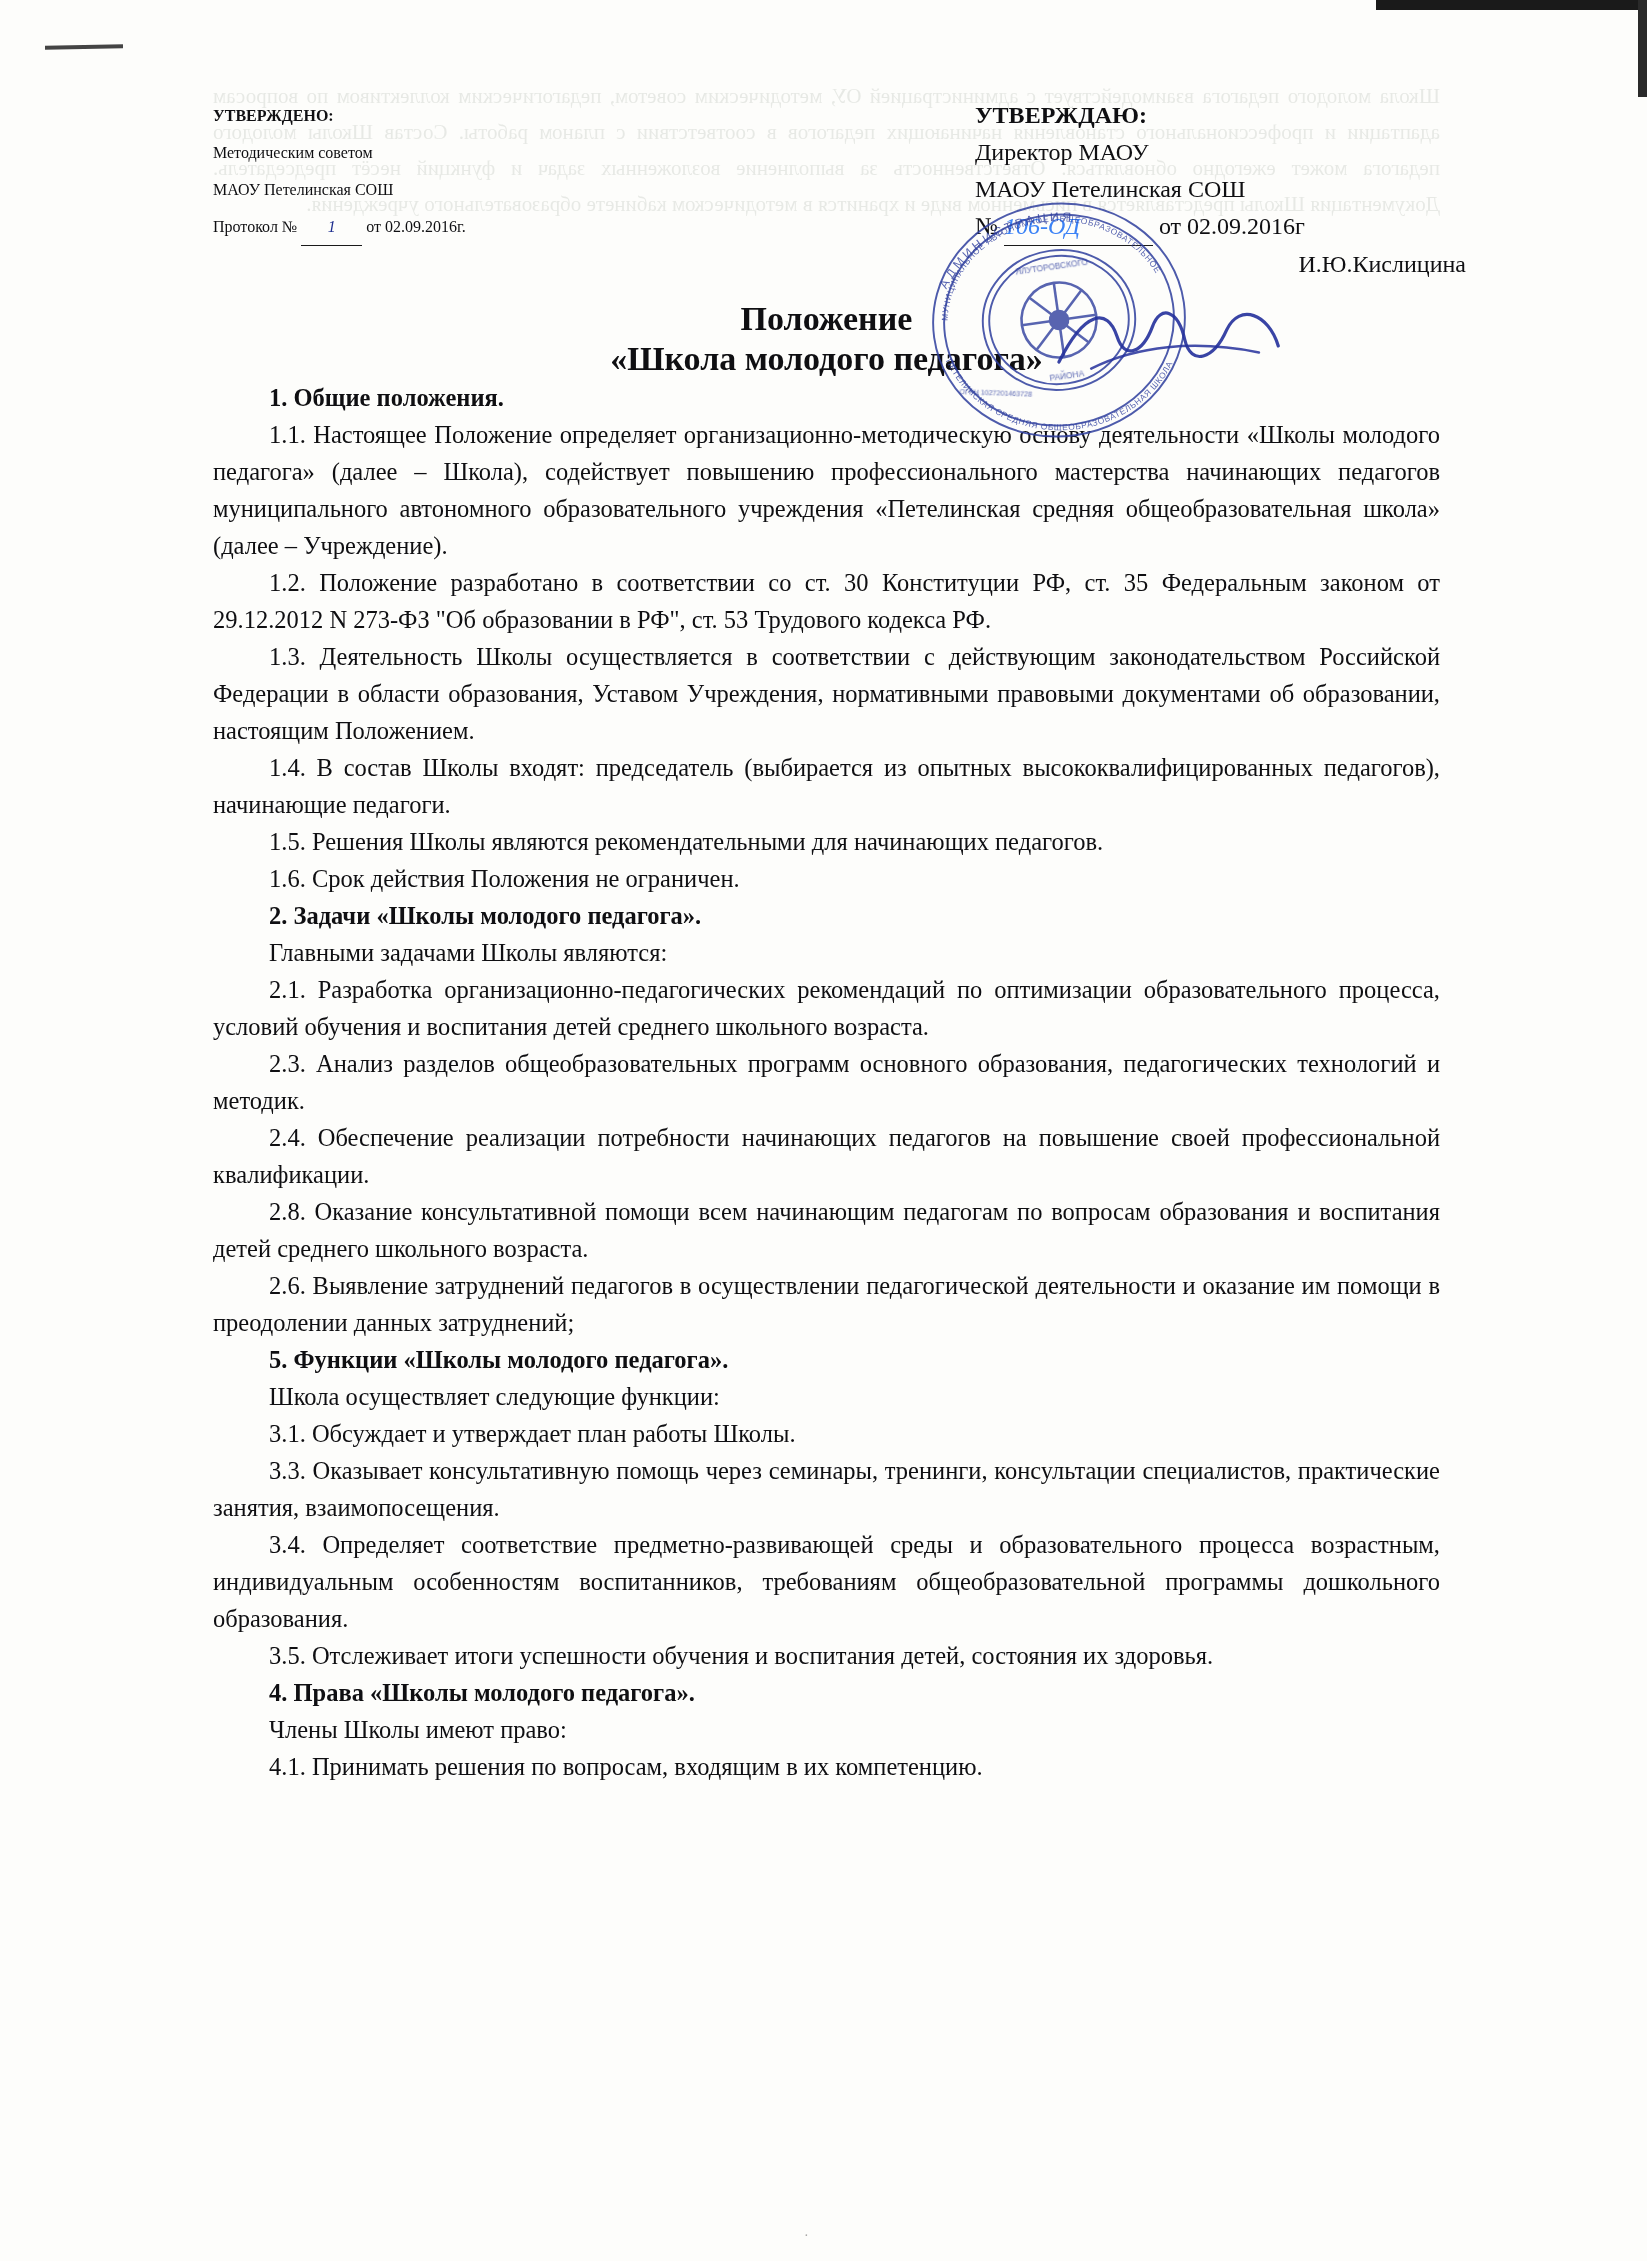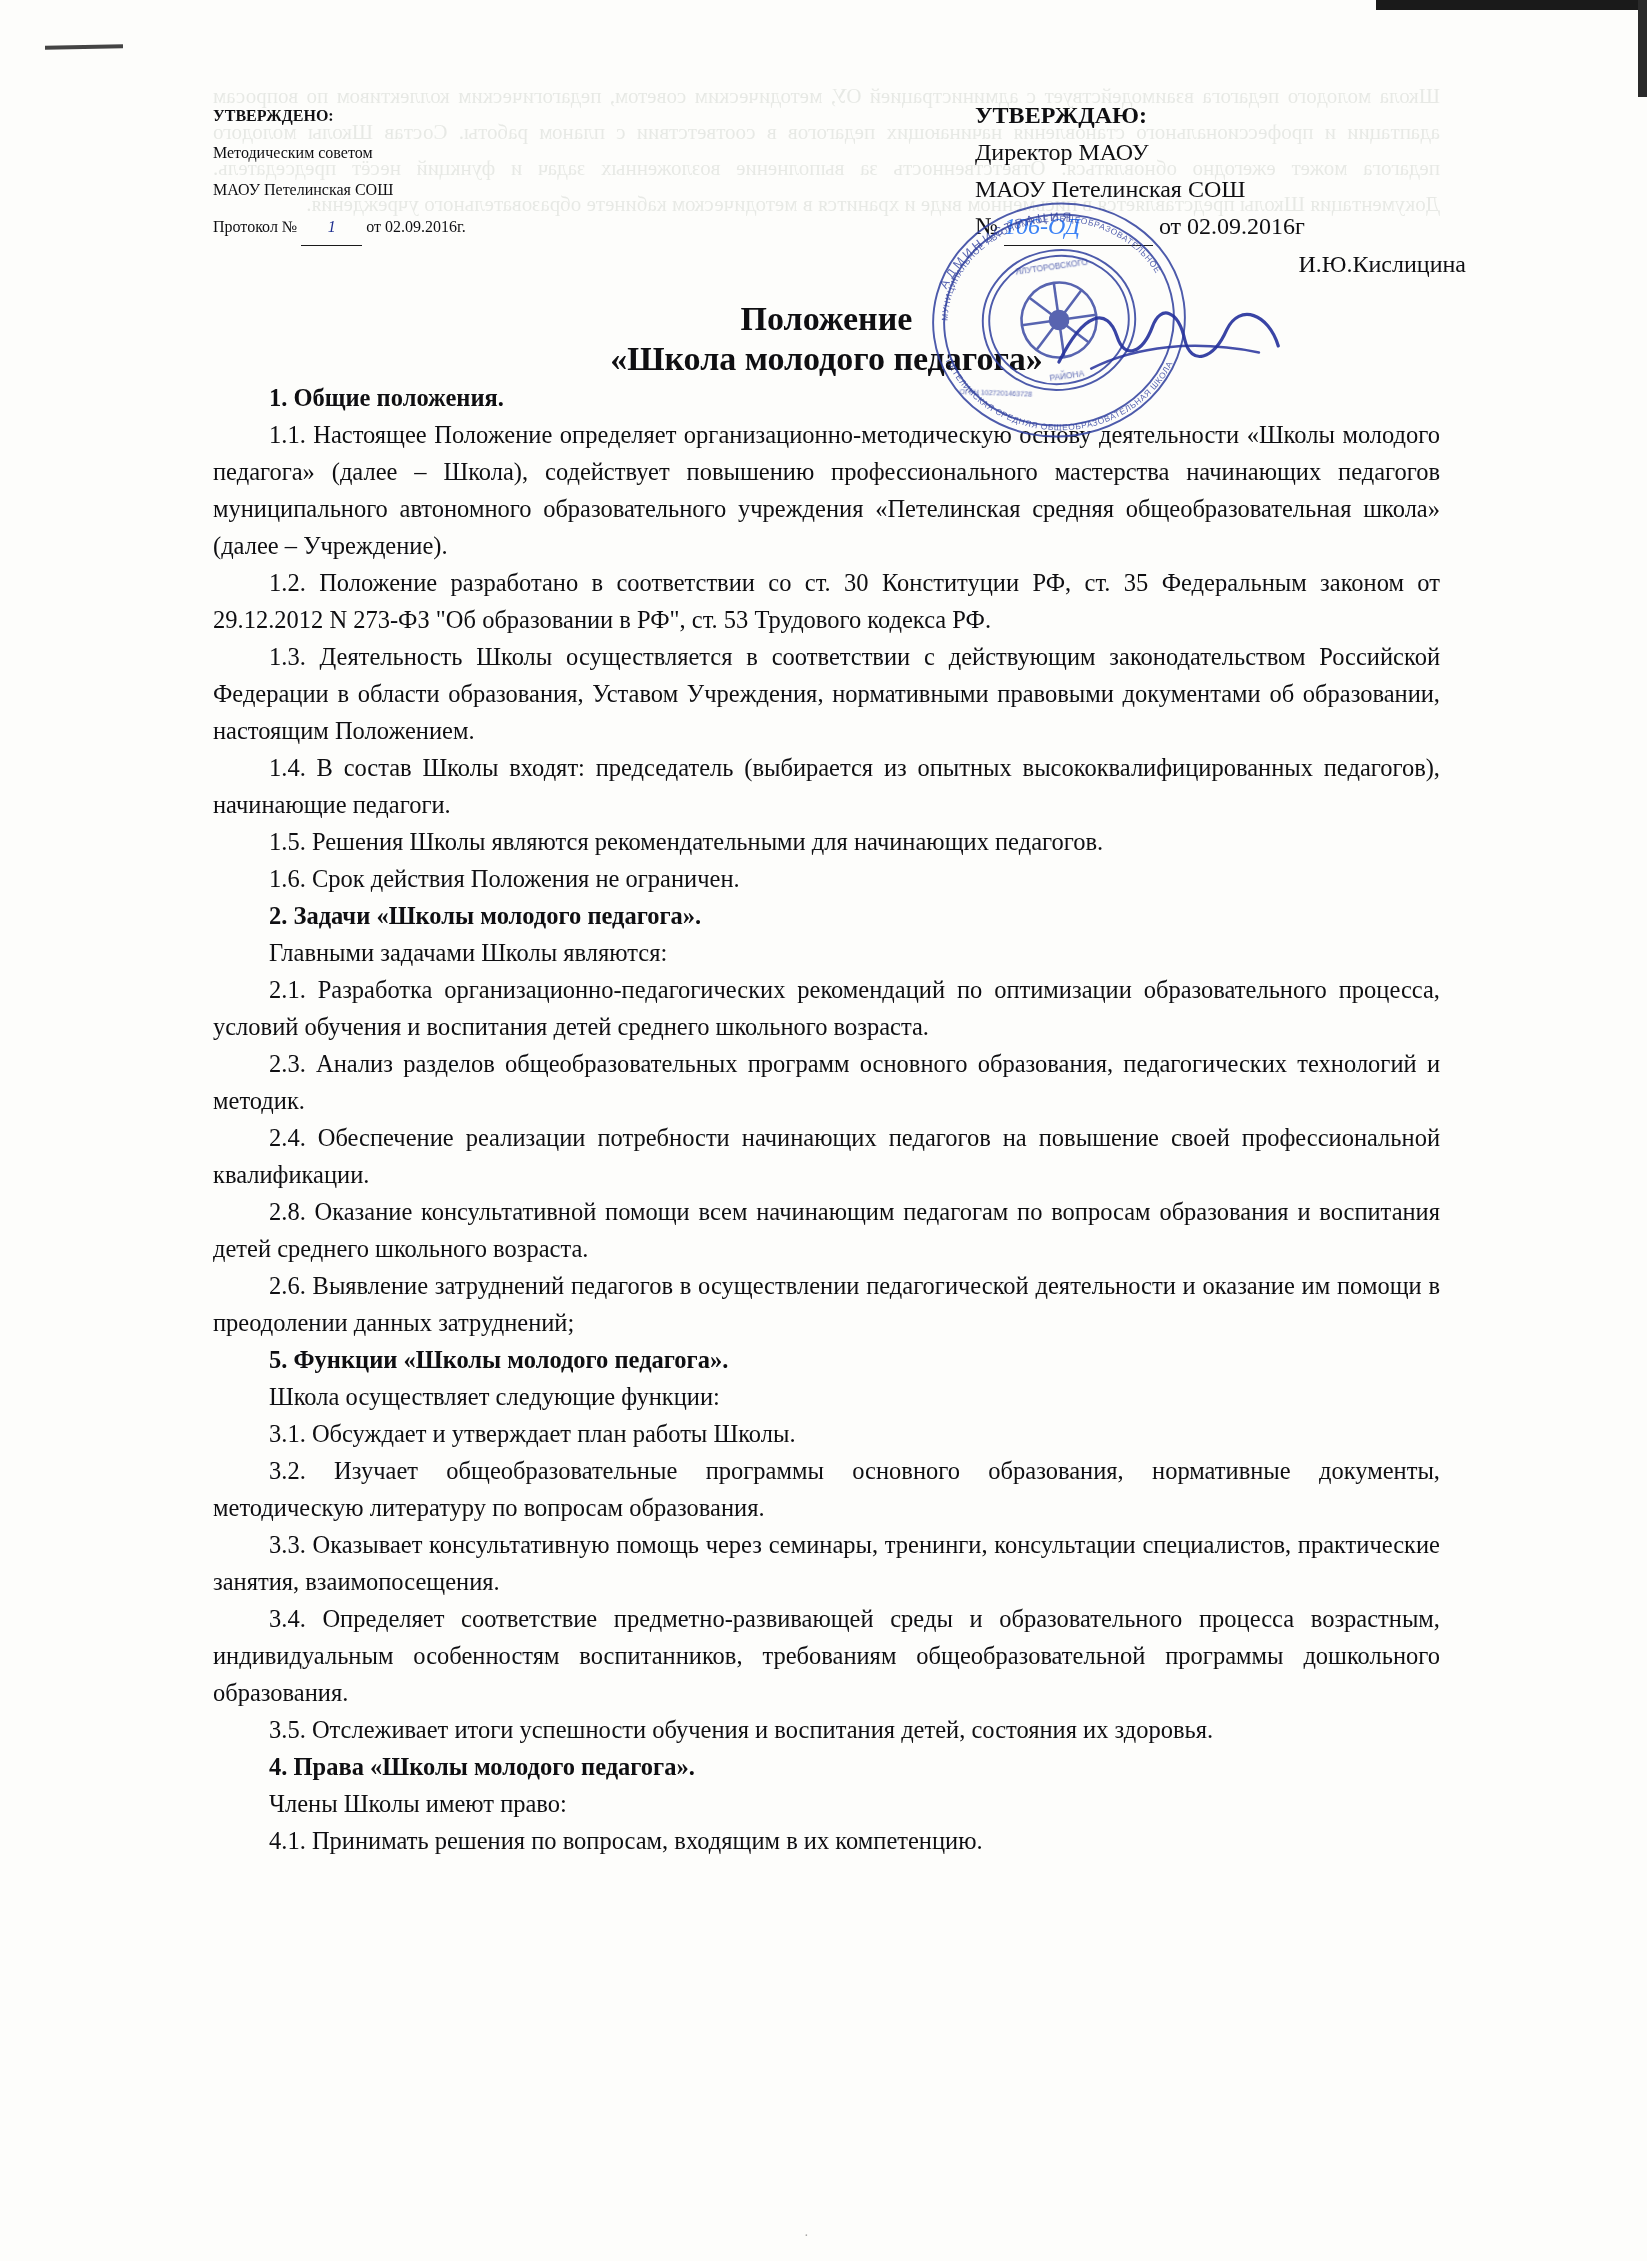--- a/index.html
+++ b/index.html
@@ -241,21 +241,20 @@
         <p class="b">2. Задачи «Школы молодого педагога».</p>
         <p>Главными задачами Школы являются:</p>
         <p>2.1. Разработка организационно-педагогических рекомендаций по оптимизации образовательного процесса, условий обучения и воспитания детей среднего школьного возраста.</p>
         <p>2.3. Анализ разделов общеобразовательных программ основного образования, педагогических технологий и методик.</p>
         <p>2.4. Обеспечение реализации потребности начинающих педагогов на повышение своей профессиональной квалификации.</p>
         <p>2.8. Оказание консультативной помощи всем начинающим педагогам по вопросам образования и воспитания детей среднего школьного возраста.</p>
         <p>2.6. Выявление затруднений педагогов в осуществлении педагогической деятельности и оказание им помощи в преодолении данных затруднений;</p>
         <p class="b">5. Функции «Школы молодого педагога».</p>
         <p>Школа осуществляет следующие функции:</p>
         <p>3.1. Обсуждает и утверждает план работы Школы.</p>
-        <p>3.2. Изучает общеобразовательные программы основного образования, нормативные документы, методическую литературу по вопросам образования.</p>
         <p>3.3. Оказывает консультативную помощь через семинары, тренинги, консультации специалистов, практические занятия, взаимопосещения.</p>
         <p>3.4. Определяет соответствие предметно-развивающей среды и образовательного процесса возрастным, индивидуальным особенностям воспитанников, требованиям общеобразовательной программы дошкольного образования.</p>
         <p>3.5. Отслеживает итоги успешности обучения и воспитания детей, состояния их здоровья.</p>
         <p class="b">4. Права «Школы молодого педагога».</p>
         <p>Члены Школы имеют право:</p>
         <p>4.1. Принимать решения по вопросам, входящим в их компетенцию.</p>
       </div>
 
   </div>
 

